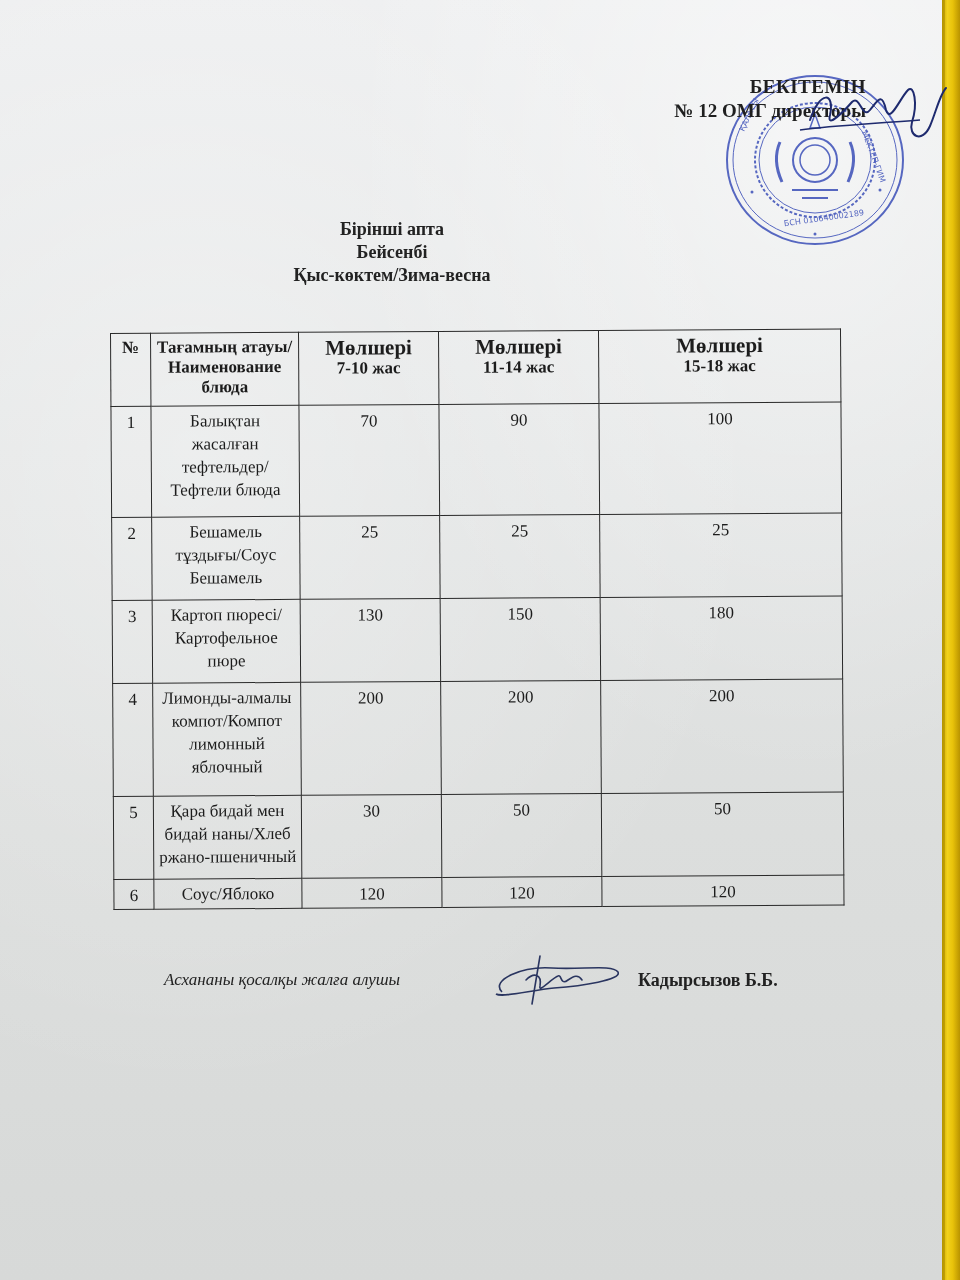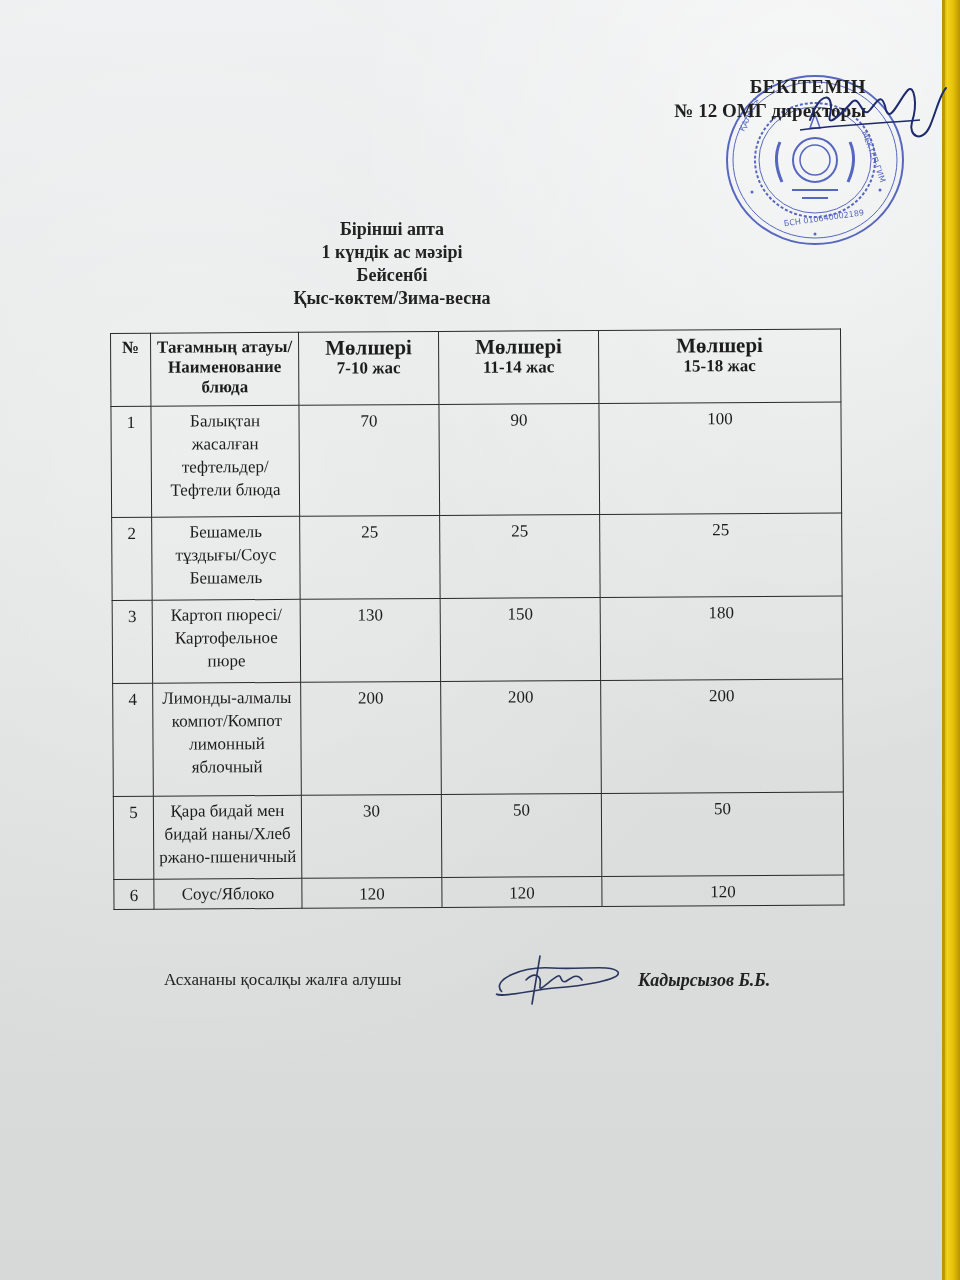--- a/index.html
+++ b/index.html
@@ -182,35 +182,35 @@
       left: 164px;
       width: 680px;
       height: 40px;
       font-size: 17px;
       color: #222;
     }
     .footer .role {
       position: absolute;
       left: 0;
       top: 4px;
+      font-style: italic;
     }
     .footer .sig {
       position: absolute;
       left: 318px;
       top: -16px;
       width: 140px;
       height: 60px;
     }
     .footer .name {
       position: absolute;
       left: 474px;
       top: 4px;
       font-weight: bold;
       font-size: 18px;
-      font-style: italic;
     }
   </style>
 </head>
 <body>
 
 <div class="paper">
 
   <svg class="stamp" viewBox="0 0 186 176">
     <g fill="none" stroke="#3b4fb8" stroke-width="2">
       <ellipse cx="93" cy="88" rx="88" ry="84"></ellipse>
@@ -238,21 +238,20 @@
     <span class="line">№ 12 ОМГ директоры</span>
   </div>
 
   <svg class="director-signature" viewBox="0 0 160 70">
     <path d="M20 40 C30 10, 45 12, 40 35 C36 50, 55 30, 62 22 C70 14, 72 40, 80 30 C88 20, 92 12, 96 30 C100 44, 110 18, 118 10 C124 4, 128 24, 122 42 C118 56, 132 64, 140 46 C146 32, 150 14, 156 8" fill="none" stroke="#1e2a6e" stroke-width="2" stroke-linecap="round"></path>
     <path d="M10 50 C40 46, 80 44, 130 40" fill="none" stroke="#1e2a6e" stroke-width="1.5"></path>
   </svg>
 
   <div class="heading">
     <span>Бірінші апта</span>
-    <span>1 күндік ас мәзірі</span>
     <span>Бейсенбі</span>
     <span>Қыс-көктем/Зима-весна</span>
   </div>
 
   <table class="menu-table">
     <colgroup>
       <col class="col-num">
       <col class="col-name">
       <col class="col-a">
       <col class="col-b">

